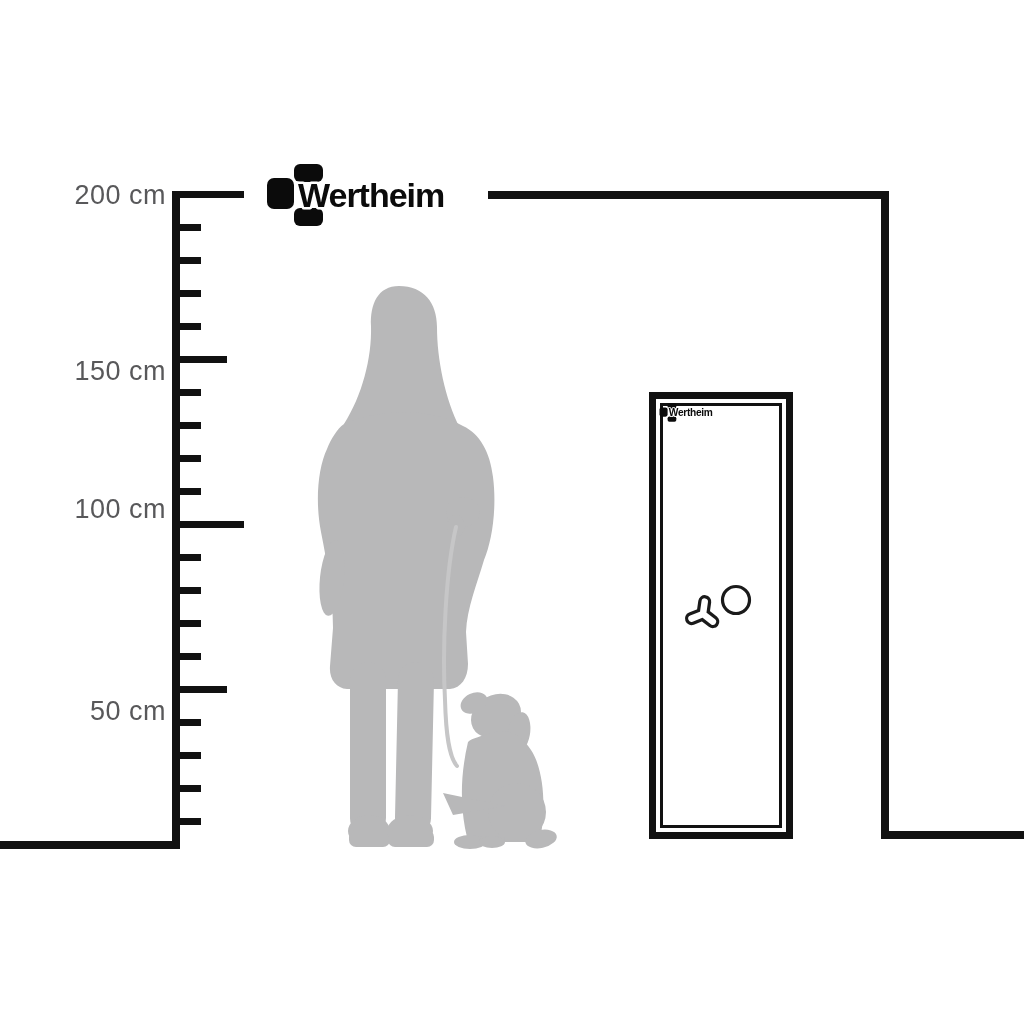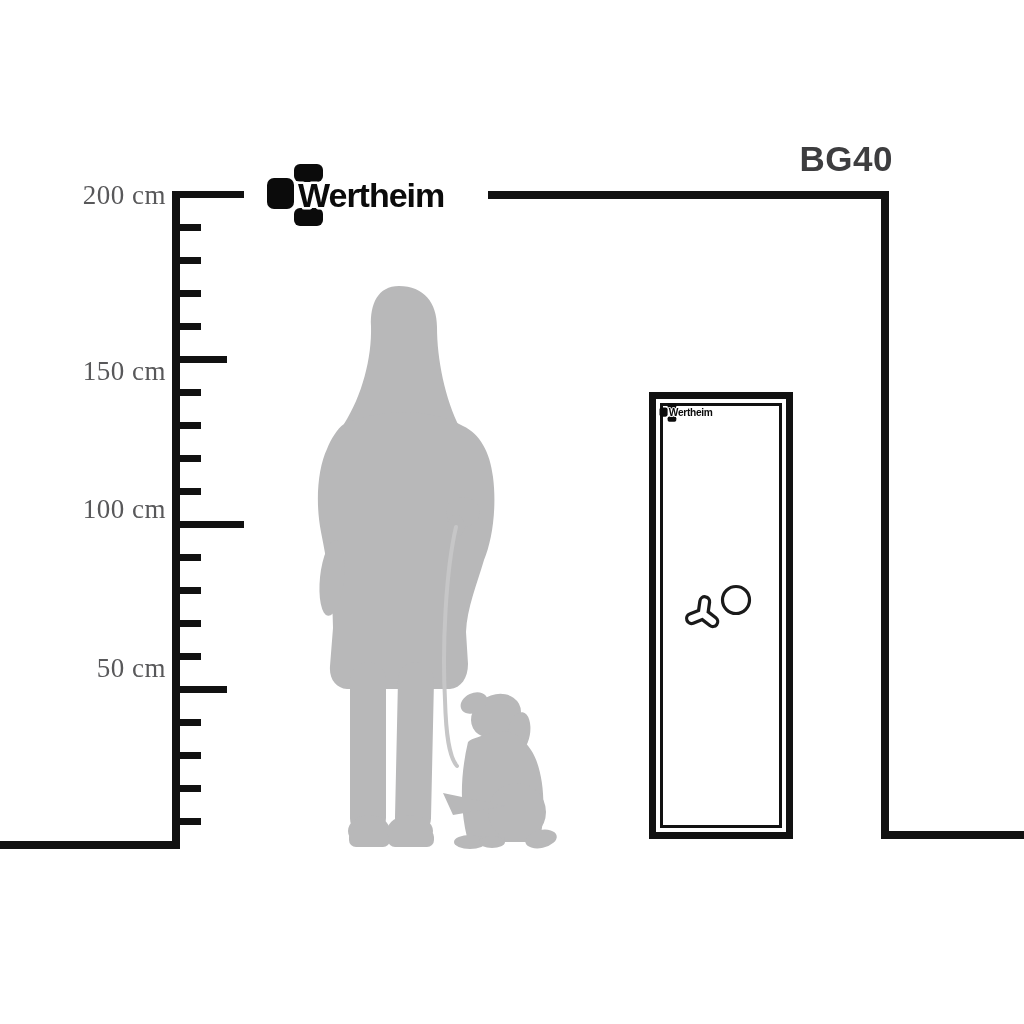--- a/index.html
+++ b/index.html
@@ -14,21 +14,21 @@
   html,body{background:#ffffff;}
   body{font-family:"Liberation Sans", sans-serif;}
   .canvas{
     position:relative;width:1024px;height:1024px;background:#ffffff;overflow:hidden;
   }
   
   .ruler-line{position:absolute;left:172px;top:191px;width:8px;height:658px;background:var(--c-line);}
   .tick{position:absolute;left:173px;height:7px;background:var(--c-line);}
   .rlabel{
     position:absolute;left:0;width:166px;text-align:right;
-    font-size:27px;line-height:34px;color:var(--c-label);letter-spacing:0.5px;font-family:Liberation Serif, serif;
+    font-size:27px;line-height:34px;color:var(--c-label);letter-spacing:0.5px;
   }
   .ground-left{position:absolute;left:0;top:841px;width:180px;height:8px;background:var(--c-line);}
   
   .top-line{position:absolute;left:488px;top:191px;width:401px;height:8px;background:var(--c-line);}
   .right-wall{position:absolute;left:881px;top:191px;width:8px;height:648px;background:var(--c-line);}
   .ground-right{position:absolute;left:881px;top:831px;width:143px;height:8px;background:var(--c-line);}
   .model-label{
     position:absolute;left:743px;top:139px;width:150px;text-align:right;
     font-size:35px;font-weight:bold;color:var(--c-model);letter-spacing:0.5px;
   }
@@ -73,29 +73,28 @@
         <div class="tick" style="top: 653px; width: 28px;"></div>
         <div class="tick" style="top: 686px; width: 54px;"></div>
         <div class="tick" style="top: 719px; width: 28px;"></div>
         <div class="tick" style="top: 752px; width: 28px;"></div>
         <div class="tick" style="top: 785px; width: 28px;"></div>
         <div class="tick" style="top: 818px; width: 28px;"></div>
       </div>
     <div class="rlabel" style="top:178px">200 cm</div>
     <div class="rlabel" style="top:354px">150 cm</div>
     <div class="rlabel" style="top:492px">100 cm</div>
-    <div class="rlabel" style="top:651px">50 cm</div>
+    <div class="rlabel" style="top:694px">50 cm</div>
     <div class="ground-left"></div>
   </div>
 
   <div class="top-line"></div>
   <div class="right-wall"></div>
   <div class="ground-right"></div>
 
-  <div class="model-label">BG40</div>
 
   <svg class="logo-top" width="200" height="70" viewBox="0 0 200 70">
     <g fill="var(--c-logo)">
       <rect x="5" y="18" width="27" height="31" rx="7"></rect>
       <rect x="32" y="4" width="29" height="18" rx="6"></rect>
       <rect x="32" y="48" width="29" height="18" rx="6"></rect>
     </g>
     <text x="36" y="47" font-family="Liberation Sans, sans-serif" font-size="34" font-weight="bold" letter-spacing="-1" fill="var(--c-logo)" stroke="#ffffff" stroke-width="5" paint-order="stroke" stroke-linejoin="round">Wertheim</text>
   </svg>
 

